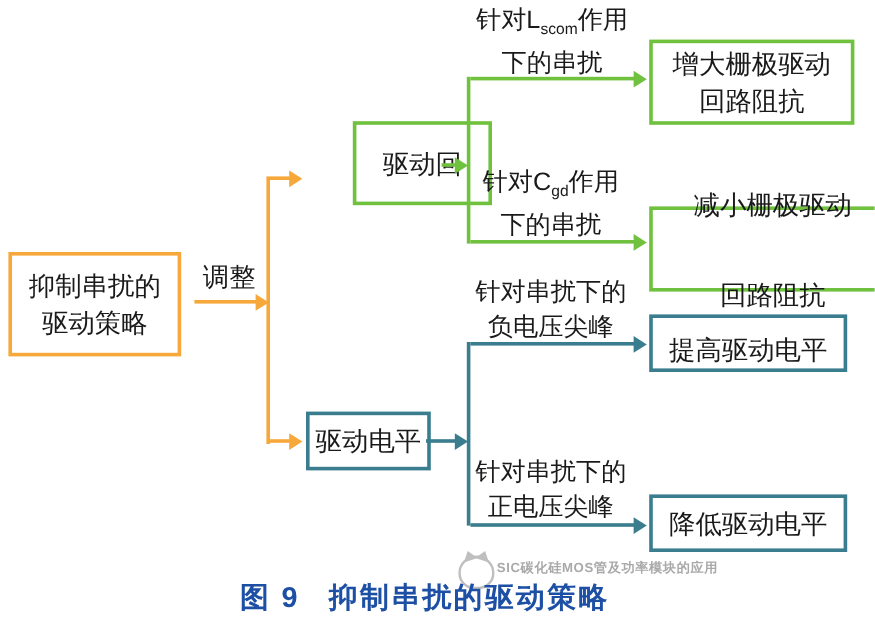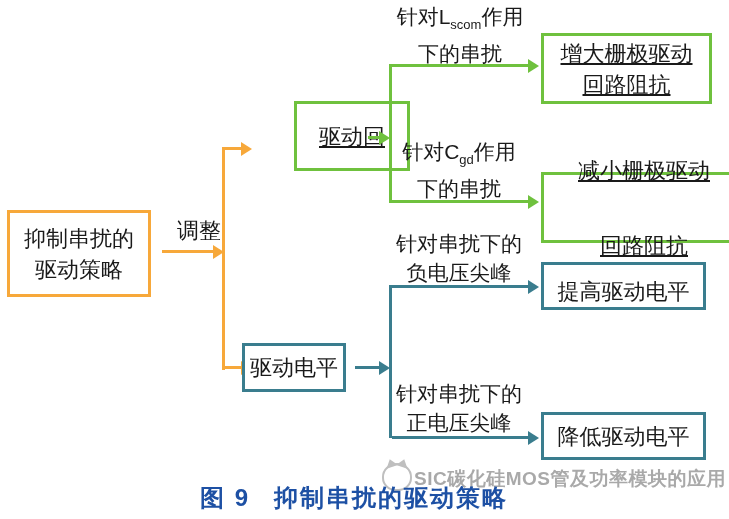--- a/index.html
+++ b/index.html
@@ -11,72 +11,72 @@
     position:relative; width:729px; height:519px; background:#fff;
     font-family:"Liberation Sans","DejaVu Sans",sans-serif;
     color:var(--label-text); overflow:hidden;
   }
   .node{
     position:absolute; box-sizing:border-box; background:#fff;
     display:flex; flex-direction:column; align-items:center; justify-content:center;
     text-align:center; font-size:22px; line-height:31px; color:#1A1A1A;
   }
   .b-orange{border:3px solid var(--orange);}
-  .b-green{border:3px solid var(--green);text-decoration:underline;}
+  .b-green{border:3px solid var(--green);}
   .b-teal{border:3px solid var(--teal);}
   .hl,.vl{position:absolute;}
   .hl{height:3px;} .vl{width:3px;}
   .c-orange{background:var(--orange);} .c-green{background:var(--green);} .c-teal{background:var(--teal);}
   .ah{position:absolute; width:0; height:0;
       border-top:7px solid transparent; border-bottom:7px solid transparent;}
   .ah{border-left-width:11px; border-left-style:solid;}
   .ah-orange{border-left-color:var(--orange);}
   .ah-green{border-left-color:var(--green);}
   .ah-teal{border-left-color:var(--teal);}
   .edge-label{position:absolute; font-size:22px; text-align:center;}
   .branch-label{position:absolute; font-size:21px; line-height:29px; text-align:center;}
   .branch-label sub{font-size:13px;}
   .caption{position:absolute; left:200px; top:482px; font-size:24px; font-weight:bold;
            color:var(--caption-blue); letter-spacing:2px; white-space:nowrap;}
   .caption .cap-title{margin-left:24px;}
-  .watermark{position:absolute; left:414px; top:466px; font-size:19px; font-weight:bold;
+  .watermark{position:absolute; left:414px; top:466px; font-size:11px; font-weight:bold;
              color:var(--wm-gray); letter-spacing:.5px; white-space:nowrap; opacity:.85;}
   .wm-icon{position:absolute; left:382px; top:463px; width:26px; height:24px;
            border:2px solid #BFBFBF; border-radius:50% 50% 46% 46%; background:rgba(255,255,255,.55);}
   .wm-icon:before,.wm-icon:after{content:""; position:absolute; top:-6px; width:0; height:0;
            border-left:6px solid transparent; border-right:6px solid transparent;
            border-bottom:8px solid #BFBFBF;}
   .wm-icon:before{left:1px; transform:rotate(-18deg);}
   .wm-icon:after{right:1px; transform:rotate(18deg);}
 </style>
 </head>
 <body>
 
 <div id="stage">
 
   <div class="node b-orange" style="left:7px; top:210px; width:144px; height:87px;text-align:right;">
     <div>抑制串扰的</div>
     <div>驱动策略</div>
   </div>
 
-  <div class="edge-label" style="left:161px; top:216px; width:60px;text-align:right;">调整</div>
+  <div class="edge-label" style="left:161px; top:216px; width:60px;">调整</div>
 
   <div class="hl c-orange" style="left:162px; top:250px; width:52px;"></div>
   <div class="ah ah-orange" style="left:213px; top:245px;"></div>
   <div class="vl c-orange" style="left:222px; top:147px; height:223px;"></div>
   <div class="hl c-orange" style="left:225px; top:147px; width:17px;"></div>
   <div class="ah ah-orange" style="left:241px; top:142px;"></div>
   <div class="hl c-orange" style="left:225px; top:366px; width:17px;"></div>
   <div class="ah ah-orange" style="left:241px; top:361px;"></div>
 
   <div class="node b-green" style="left:252px; top:101px; width:116px; height:70px;margin-left:42px;">
     <div>驱动回</div>
   </div>
 
-  <div class="node b-teal" style="left:242px; top:343px; width:104px; height:49px;">
+  <div class="node b-teal" style="left:255px; top:343px; width:104px; height:49px;">
     <div>驱动电平</div>
   </div>
 
   <div class="hl c-green" style="left:368px; top:136px; width:12px;"></div>
   <div class="ah ah-green" style="left:379px; top:131px;"></div>
   <div class="vl c-green" style="left:389px; top:64px; height:139px;"></div>
   <div class="hl c-green" style="left:392px; top:64px; width:137px;"></div>
   <div class="ah ah-green" style="left:528px; top:59px;"></div>
   <div class="hl c-green" style="left:392px; top:200px; width:137px;"></div>
   <div class="ah ah-green" style="left:528px; top:195px;"></div>

